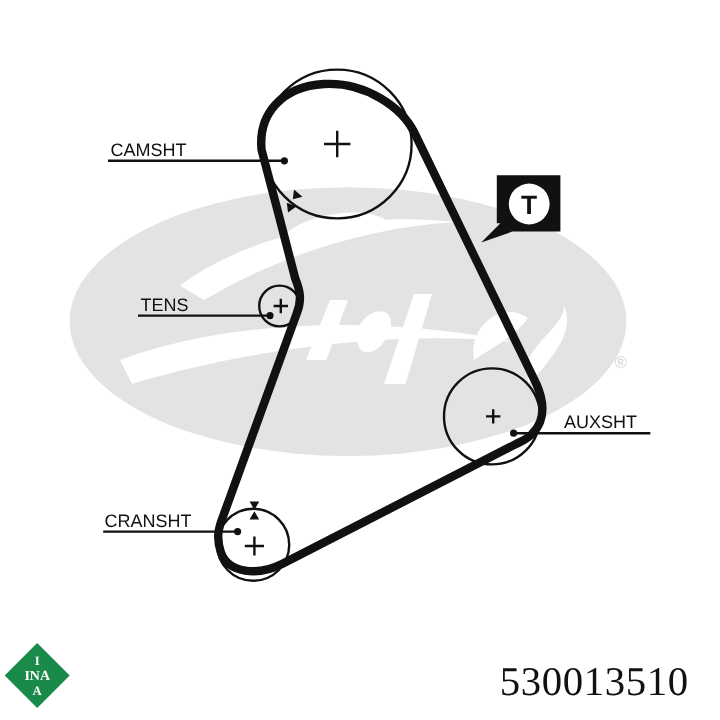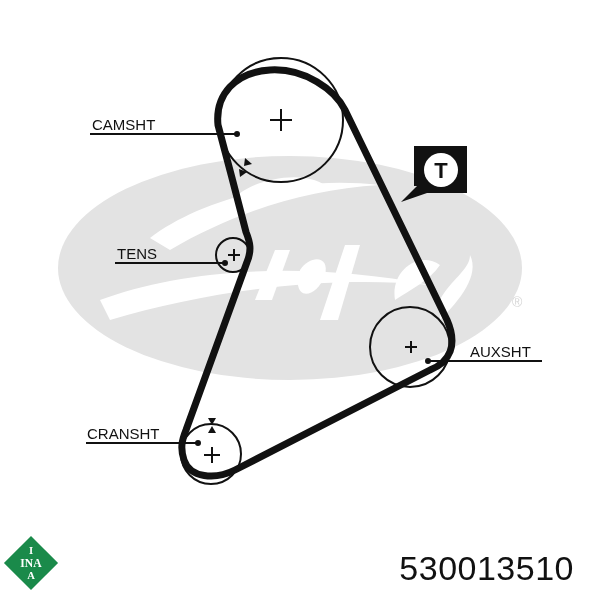--- a/index.html
+++ b/index.html
@@ -1,19 +1,19 @@
 <!DOCTYPE html>
 <html><head>
 <meta charset="utf-8">
 <style>
   html, body { margin: 0; padding: 0; background: #ffffff; }
   body { width: 600px; height: 600px; position: relative; overflow: hidden; font-family: "Liberation Sans", sans-serif; }
   #diagram { position: absolute; left: 0; top: 0; width: 600px; height: 600px; }
   .label { font-family: "Liberation Sans", sans-serif; font-size: 15px; fill: #111111; }
-  .part-number { position: absolute; right: 26px; bottom: 12px; font-size: 34px; color: #111111; font-family: Liberation Sans, sans-serif; letter-spacing: 0.5px; }
+  .part-number { position: absolute; right: 26px; bottom: 12px; font-size: 34px; color: #111111; font-family: Liberation Serif, serif; letter-spacing: 0.5px; }
   .ina-logo { position: absolute; left: 2px; bottom: 8px; width: 58px; height: 58px; }
 </style>
 </head>
 <body>
 
 <svg id="diagram" viewBox="0 0 600 600" xmlns="http://www.w3.org/2000/svg">
 
   <g>
     <ellipse cx="290" cy="268" rx="232" ry="112" fill="#e3e3e3"></ellipse>
 

